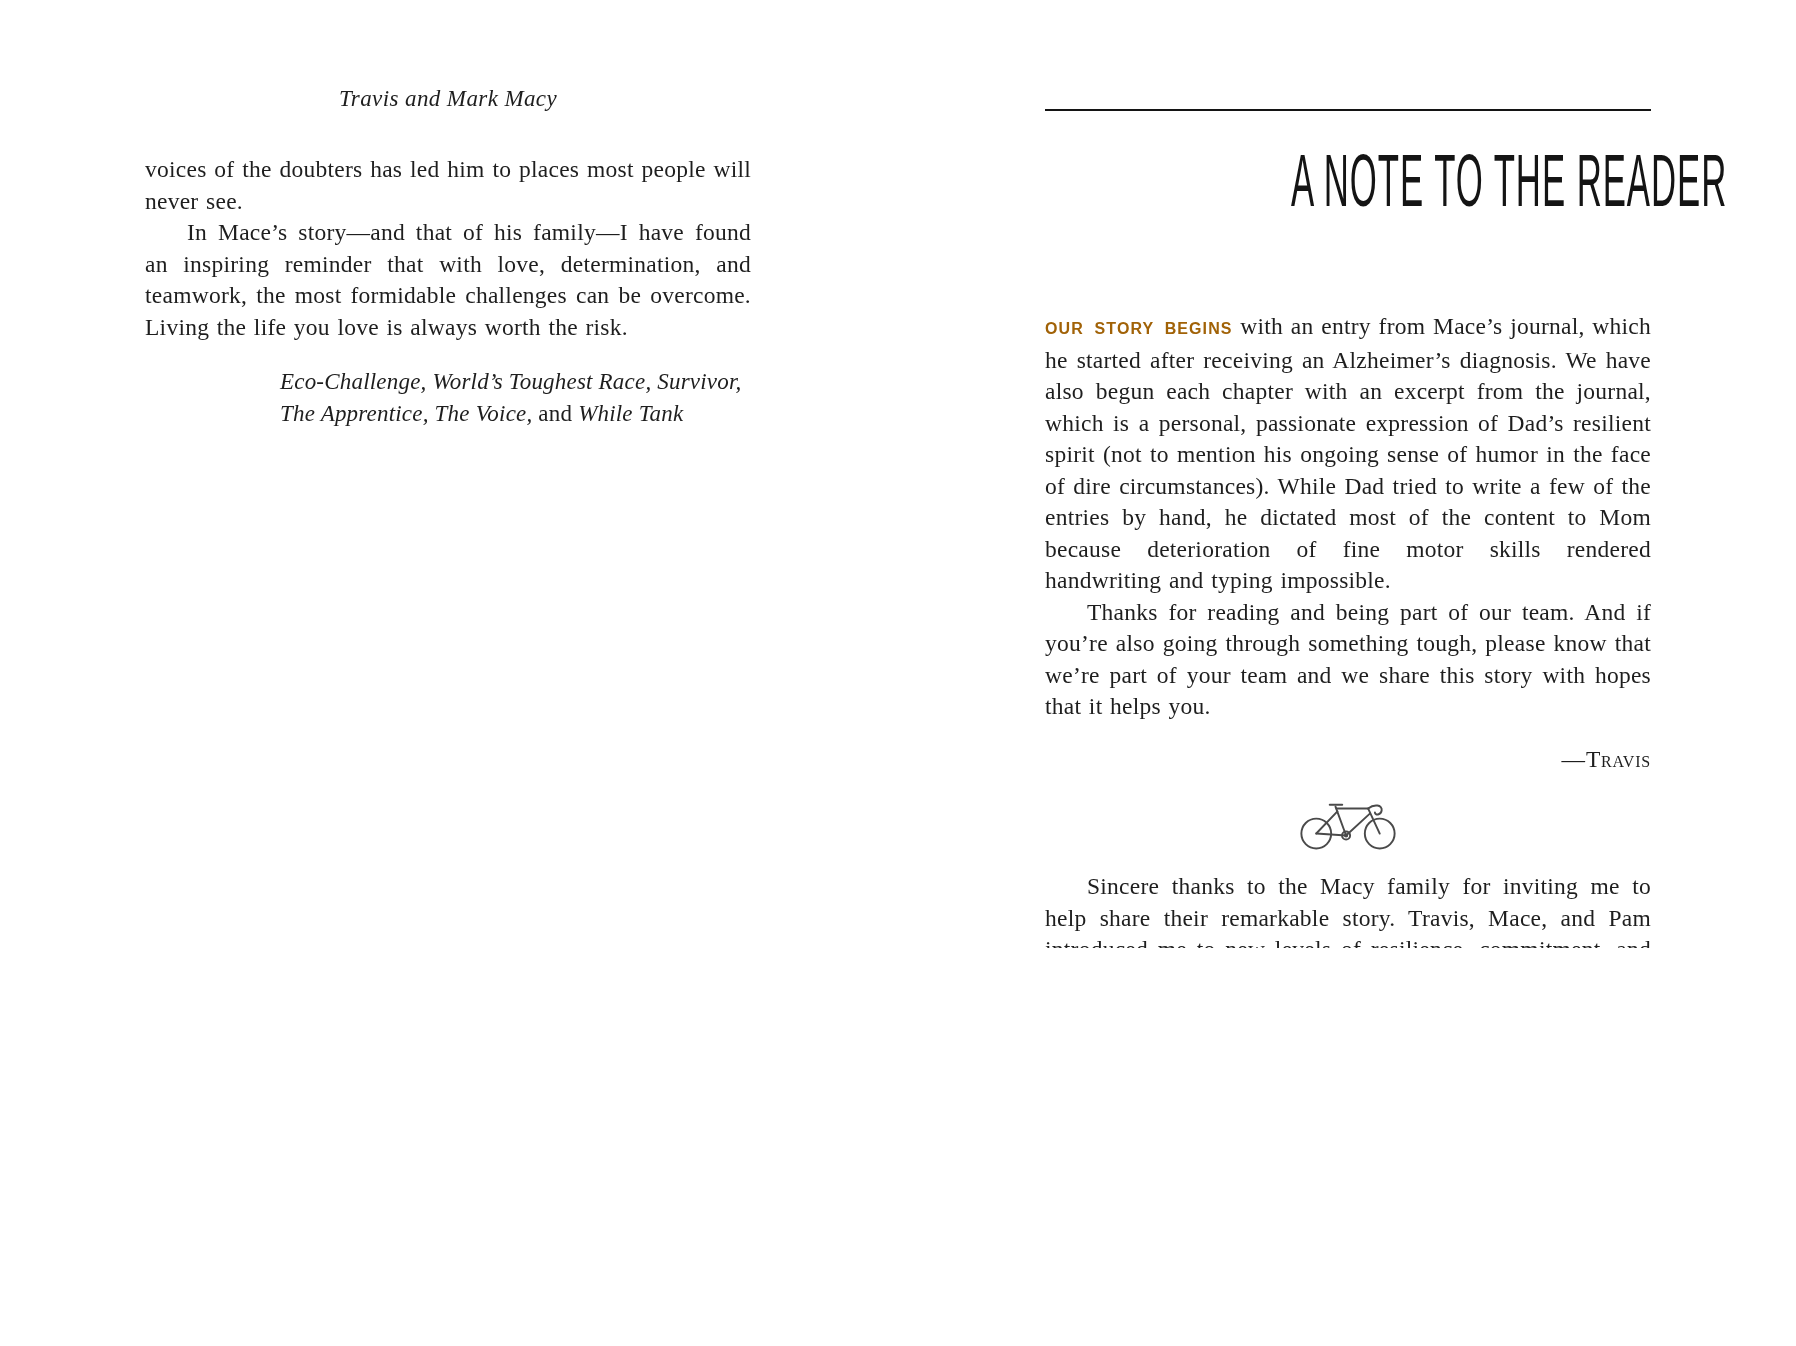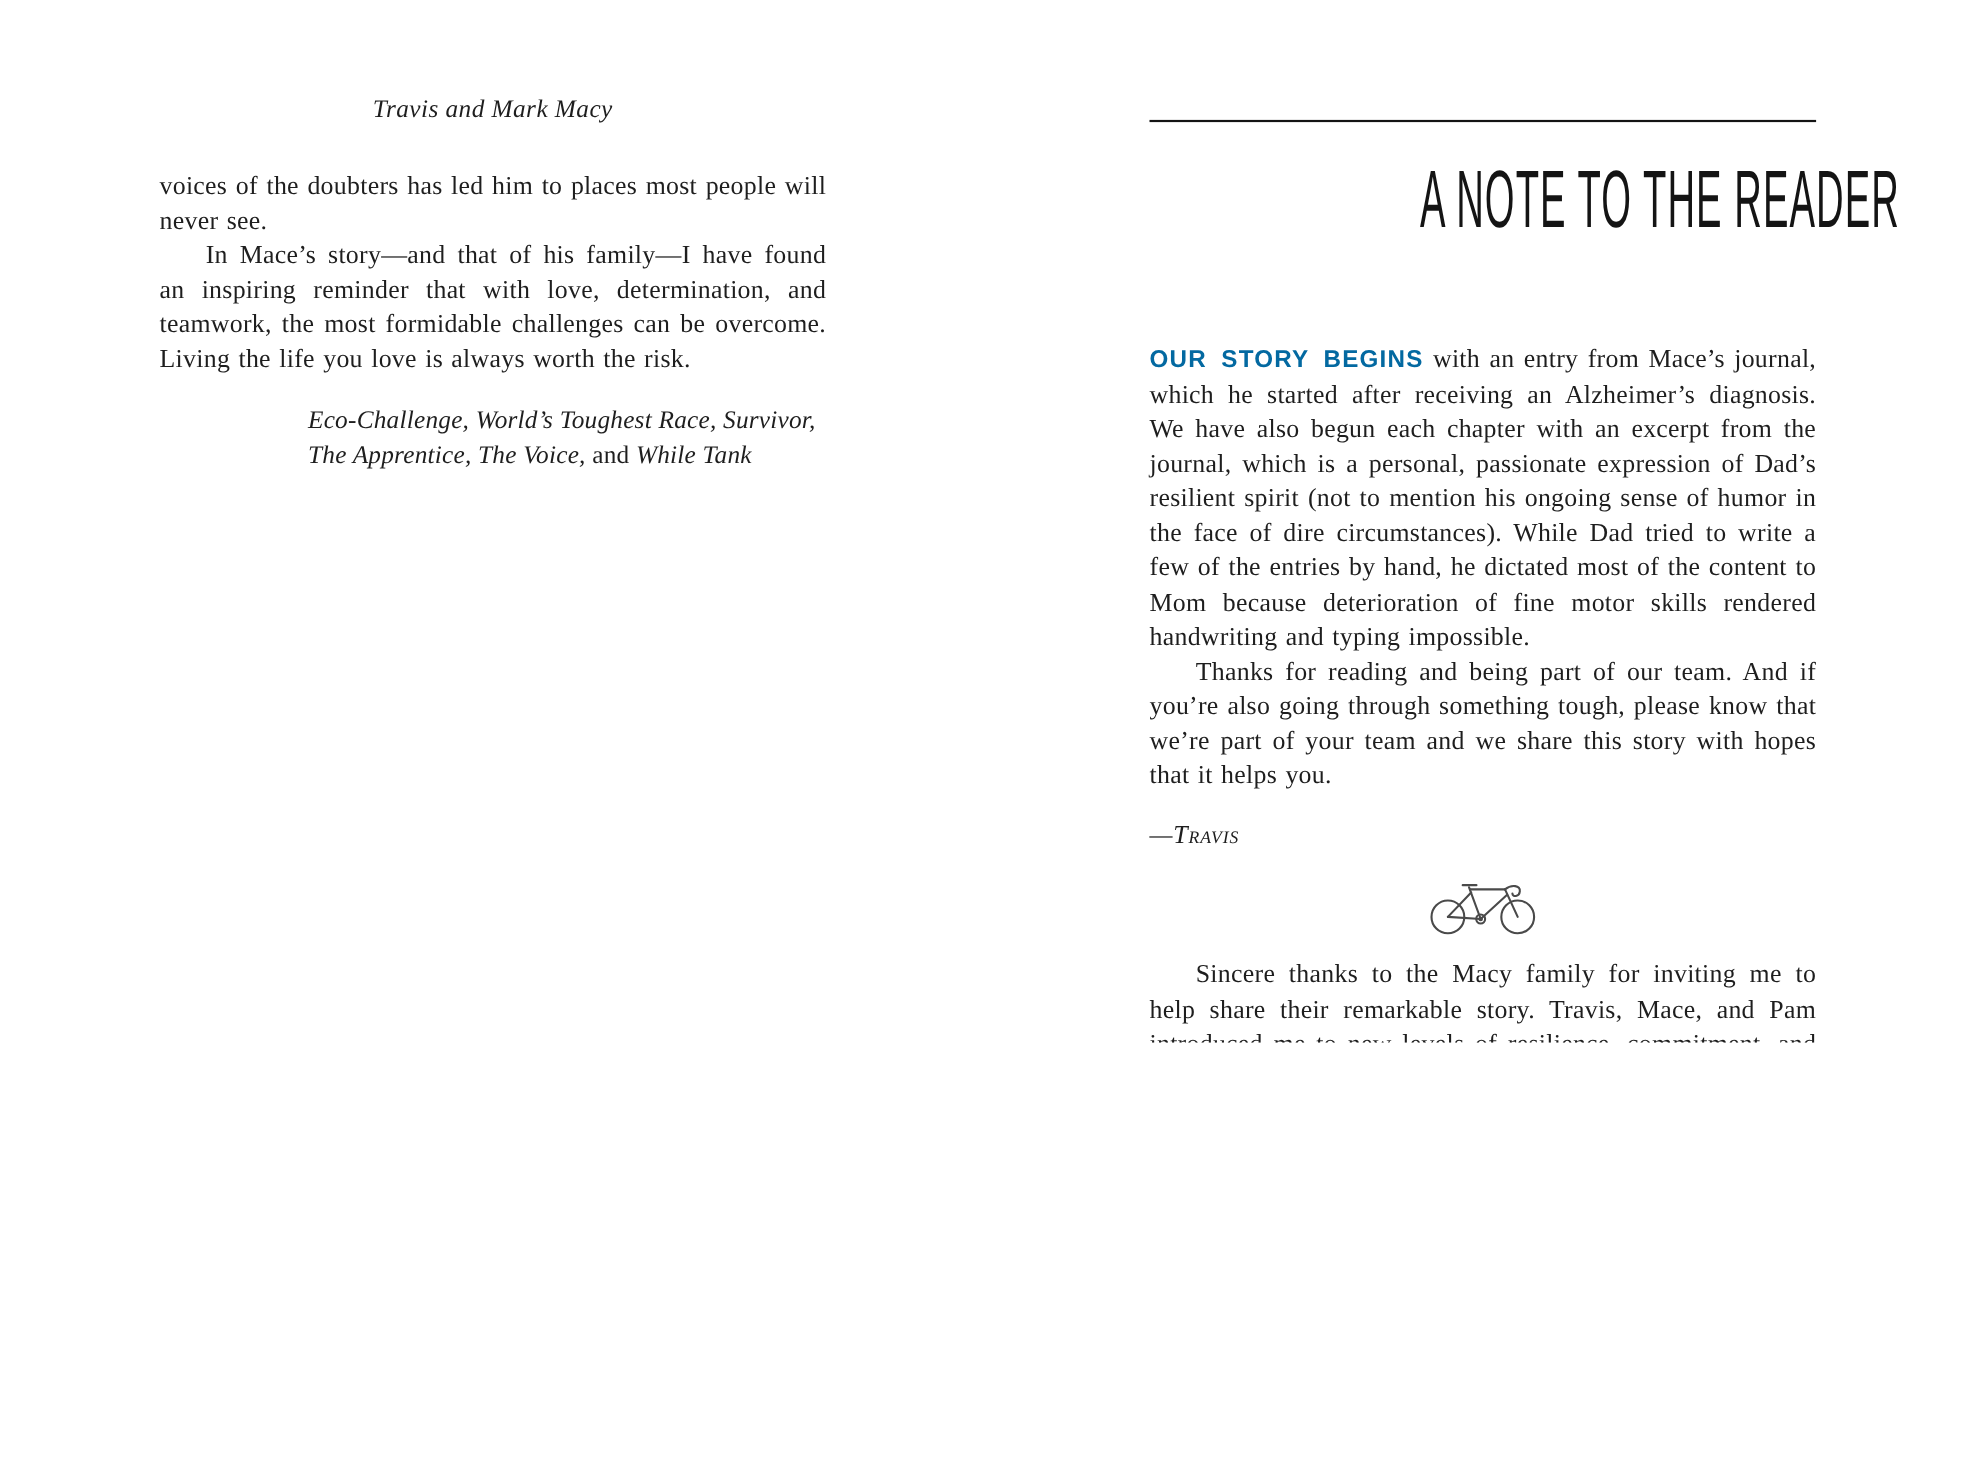--- a/index.html
+++ b/index.html
@@ -51,26 +51,26 @@
     transform:scaleX(0.47); transform-origin:50% 50%;
   }
   .right-body-1 {
     position:absolute; left:1045px; top:311px; width:606px;
     font-size:23.5px; line-height:31.5px;
     text-align:justify; letter-spacing:0.25px; word-spacing:1.5px;
   }
   .right-body-1 p { margin:0; }
   .lead-in {
     font-family:"Liberation Sans","DejaVu Sans",sans-serif;
-    font-weight:bold; font-size:22px;
-    letter-spacing:1.1px; word-spacing:5px; color:#0369a1;margin-top:13px;
+    font-weight:bold; font-size:16px;
+    letter-spacing:1.1px; word-spacing:5px; color:#a16207;margin-top:13px;
   }
   .sig {
-    position:absolute; width:606px; left:1045px; 
-    font-style:italic; font-variant:small-caps;
+    position:absolute; width:606px; left:1045px; text-align:right;
+    font-variant:small-caps;
     font-size:23.5px; letter-spacing:0.8px;
   }
   .sig-travis { top:746px; }
   .sig-patrick { top:1092px; }
   .divider { position:absolute; left:1045px; top:793px; width:606px; text-align:center; }
   .right-body-2 {
     position:absolute; left:1045px; top:871px; width:606px;
     font-size:23.5px; line-height:31.5px;
     text-align:justify; letter-spacing:0.25px; word-spacing:1.5px;
   }

